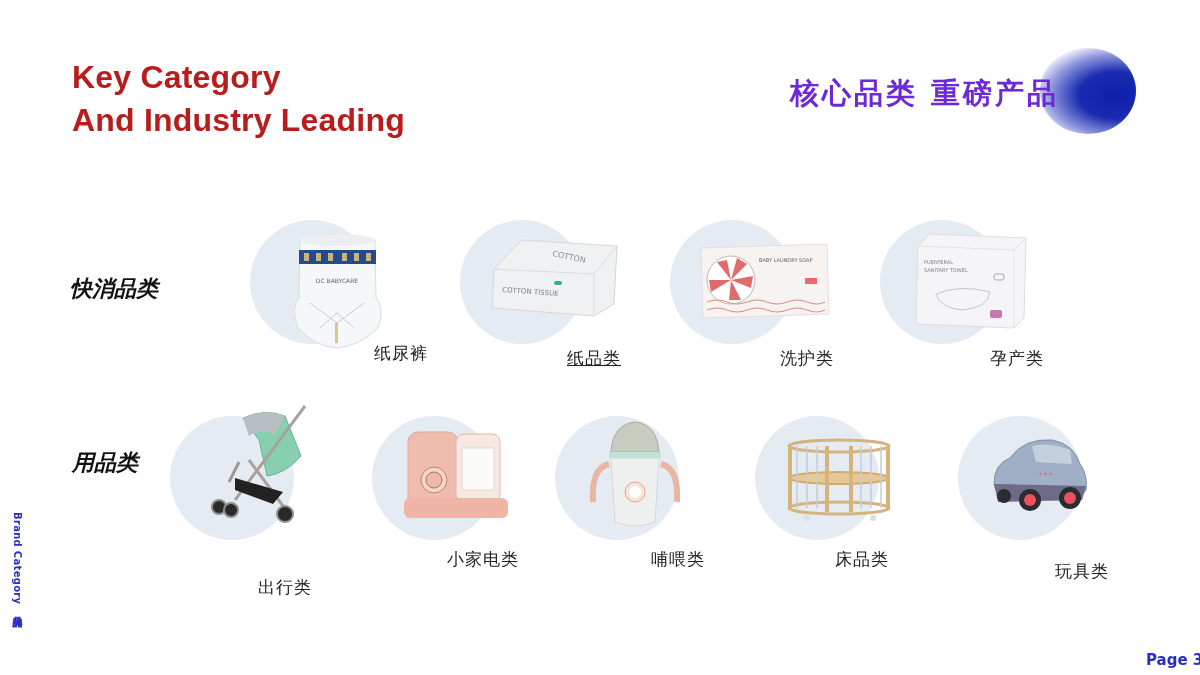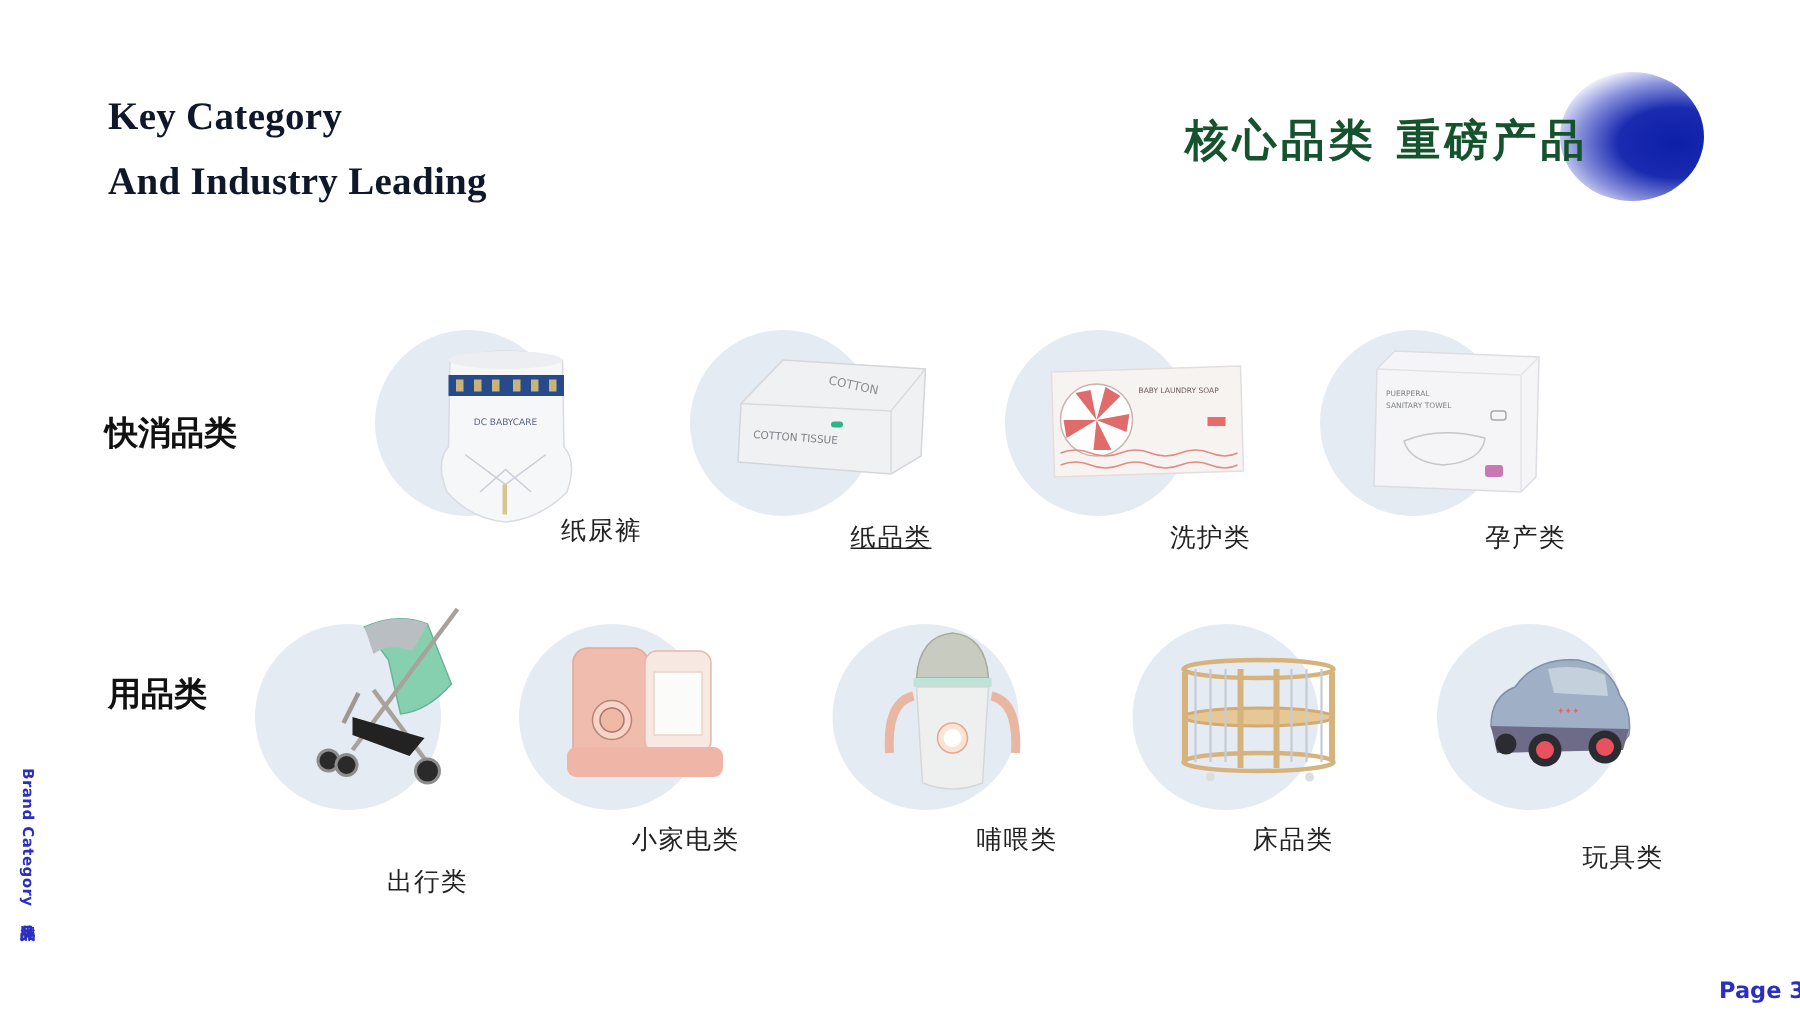--- a/index.html
+++ b/index.html
@@ -1,26 +1,26 @@
 <!DOCTYPE html>
 <html><head>
 <meta charset="utf-8">
 <style>
   * { box-sizing: border-box; margin: 0; padding: 0; }
   html, body { width: 1200px; height: 675px; background: #ffffff; overflow: hidden; }
   body { position: relative; font-family: "DejaVu Sans", "Liberation Sans", sans-serif; color: #111; }
 
-  .title-en { position: absolute; left: 72px; top: 56px; font-family: Liberation Serif, serif; font-weight: bold; font-size: 26px; line-height: 43px; color: #0f172a; letter-spacing: 0.2px; }
+  .title-en { position: absolute; left: 72px; top: 56px; font-family: Liberation Sans, sans-serif; font-weight: bold; font-size: 32px; line-height: 43px; color: #b91c1c; letter-spacing: 0.2px; }
   .title-en div { white-space: nowrap; }
 
   .blob { position: absolute; left: 1040px; top: 48px; width: 96px; height: 86px; border-radius: 50%;
           background: radial-gradient(ellipse at 80% 55%, #0d1fa8 0%, #1a2bb0 35%, rgba(40,55,190,0.55) 60%, rgba(255,255,255,0) 82%); }
-  .title-cn { position: absolute; left: 790px; top: 74px; font-size: 29px; font-weight: bold; color: #14532d; letter-spacing: 3px; white-space: nowrap; }
-
-  .row-label { position: absolute; font-size: 22px; font-weight: bold; color: #111; white-space: nowrap; }
+  .title-cn { position: absolute; left: 790px; top: 74px; font-size: 29px; font-weight: bold; color: #6d28d9; letter-spacing: 3px; white-space: nowrap; }
+
+  .row-label { position: absolute; font-size: 22px; font-weight: bold; color: #111; white-space: nowrap; font-style: italic; }
 
   .item { position: absolute; width: 200px; height: 170px; }
   .circle { position: absolute; width: 124px; height: 124px; border-radius: 50%; background: #e5ebf2; }
   .product { position: absolute; }
   .item-label { position: absolute; font-size: 17px; color: #222; white-space: nowrap; letter-spacing: 1px; }
 
   .side-text { position: absolute; left: 10px; top: 512px; writing-mode: vertical-rl; font-size: 10px; font-weight: bold; color: #2a2fbf; white-space: nowrap; letter-spacing: 0.3px; }
   .page-num { position: absolute; left: 1146px; top: 651px; font-size: 15px; font-weight: bold; color: #2a2fbf; white-space: nowrap; }
 </style>
 </head>
@@ -123,21 +123,21 @@
       <path d="M30 74 L78 88 L68 100 L30 86 Z" fill="#222"></path>
       <line x1="24" y1="78" x2="34" y2="58" stroke="#9d9893" stroke-width="3"></line>
       <circle cx="14" cy="103" r="7" fill="#2a2a2a" stroke="#8d8d8d" stroke-width="2"></circle>
       <circle cx="26" cy="106" r="7" fill="#2a2a2a" stroke="#8d8d8d" stroke-width="2"></circle>
       <circle cx="80" cy="110" r="8" fill="#2a2a2a" stroke="#8d8d8d" stroke-width="2"></circle>
     </svg>
   </div>
   <div class="item-label" style="left:88px; top:132px;margin-top:28px;">出行类</div>
 </div>
 
-<div class="item" style="left:346px; top:416px;">
+<div class="item" style="left:372px; top:416px;">
   <div class="circle" style="left:0; top:0;"></div>
   <div class="product" style="left:32px; top:12px;">
     <svg width="104" height="94" viewBox="0 0 104 94">
       <rect x="4" y="4" width="50" height="78" rx="10" fill="#f0bcae" stroke="#e2a897"></rect>
       <rect x="52" y="6" width="44" height="68" rx="8" fill="#f8e8e2" stroke="#e7b7a9"></rect>
       <rect x="58" y="20" width="32" height="42" fill="#fbfbfa" stroke="#ead4cc"></rect>
       <rect x="0" y="70" width="104" height="20" rx="6" fill="#efb6a7"></rect>
       <circle cx="30" cy="52" r="13" fill="#f8d4c8" stroke="#b68575"></circle>
       <circle cx="30" cy="52" r="8" fill="#f0b8a6" stroke="#a4786a"></circle>
     </svg>

